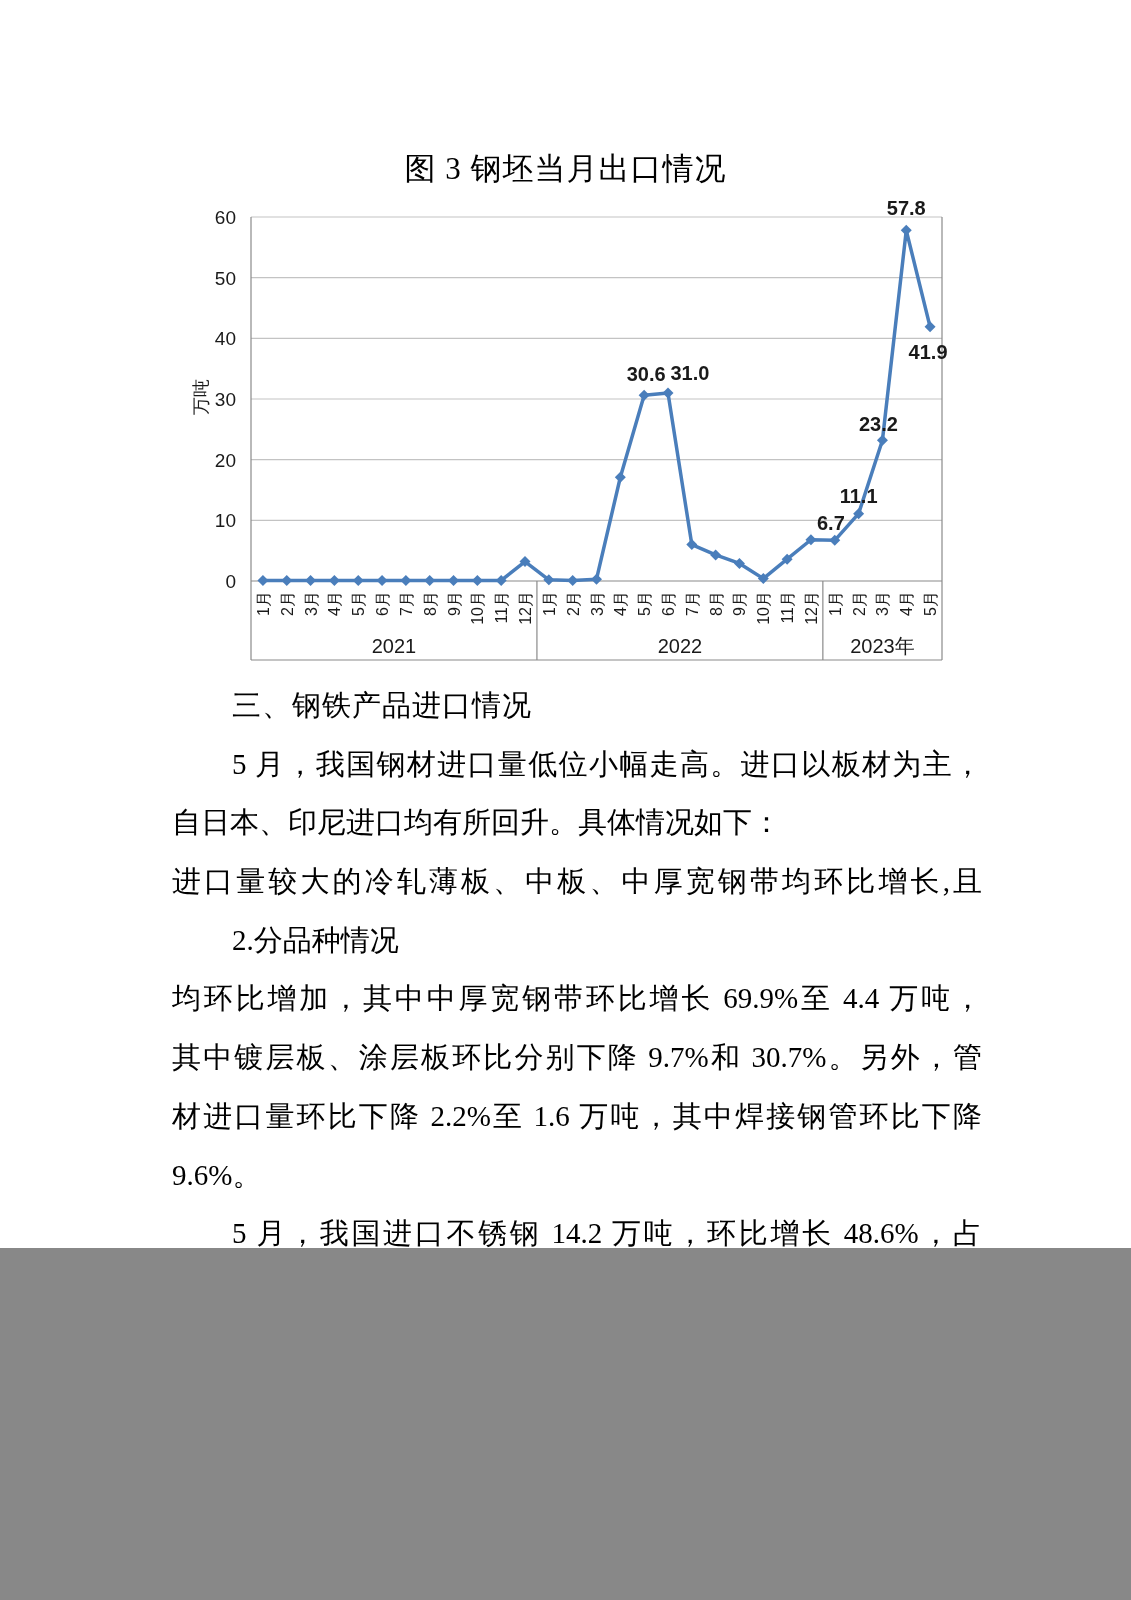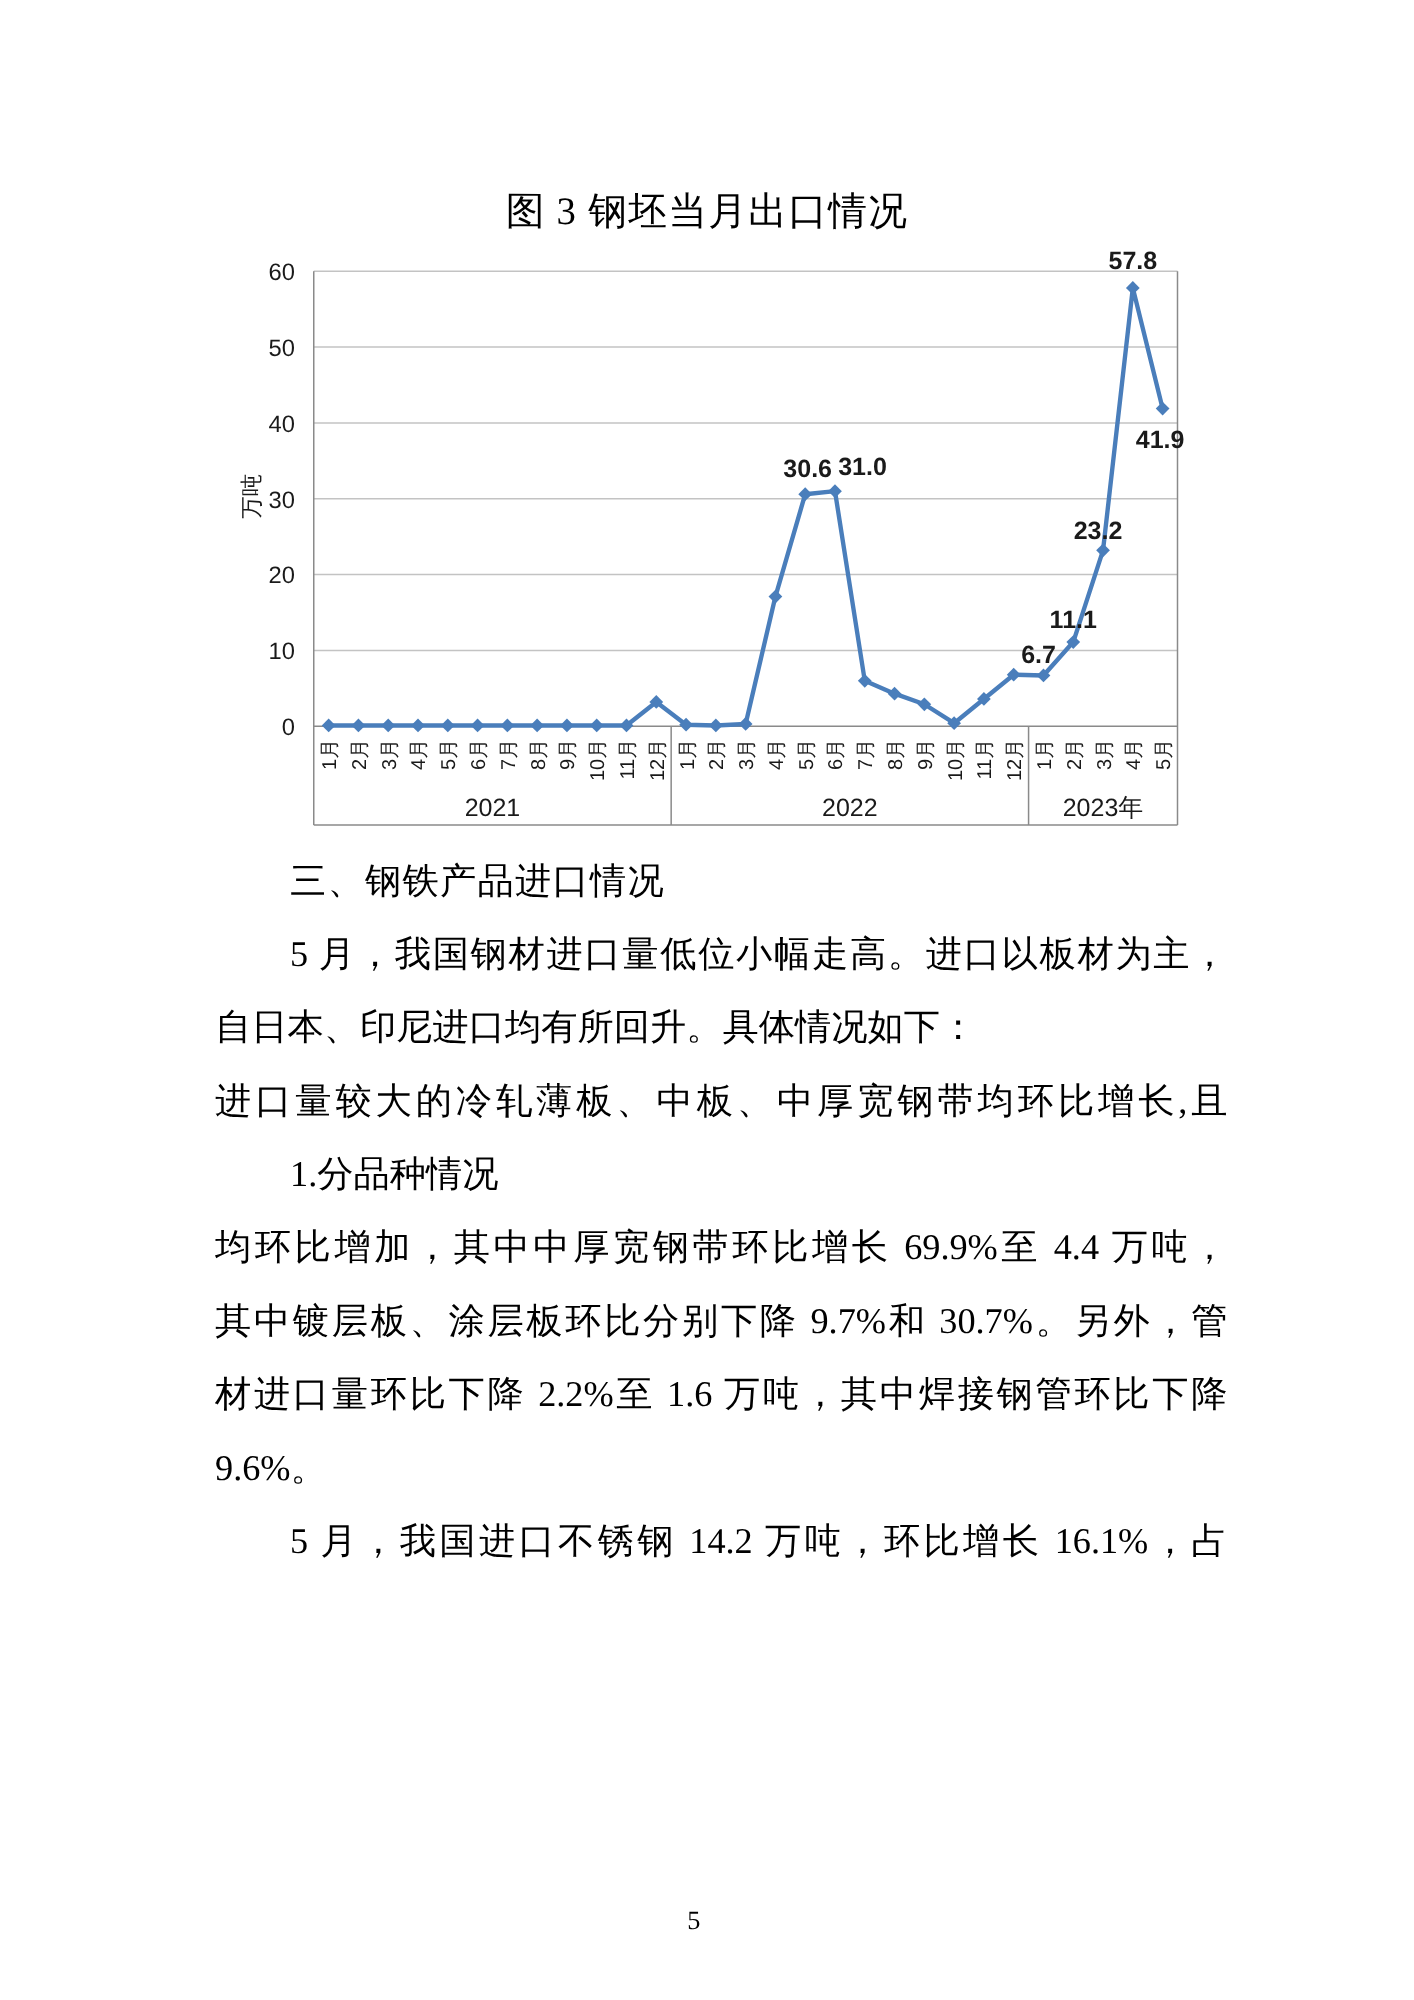--- a/index.html
+++ b/index.html
@@ -1,18 +1,18 @@
 <!DOCTYPE html>
 <html><head>
 <meta charset="utf-8">
 <style>
   html,body{margin:0;padding:0;background:#888;}
   .page{
     position:relative;
-    width:1131px;height:1600px;
+    width:1131px;height:1248px;
     background:#ffffff;
     margin:0 auto;
     font-family:"Liberation Serif","DejaVu Serif",serif;
     color:#000;
     overflow:hidden;
   }
   .chart-title{
     position:absolute;top:148px;left:0;width:1131px;
     text-align:center;
     font-size:31px;
@@ -146,22 +146,22 @@
         <text x="736.2586206896551" y="25.346666666666692" text-anchor="middle" font-size="20" font-weight="bold" fill="#1a1a1a" class="axis-txt">57.8</text>
         <text x="758.0862068965517" y="168.80666666666667" text-anchor="middle" font-size="20" font-weight="bold" fill="#1a1a1a" class="axis-txt">41.9</text>
       </svg>
   </div>
 
   <div class="doc-text" id="doc-text">
       <div class="doc-line indent bold sans">三、钢铁产品进口情况</div>
       <div class="doc-line indent fill">5 月，我国钢材进口量低位小幅走高。进口以板材为主，</div>
       <div class="doc-line">自日本、印尼进口均有所回升。具体情况如下：</div>
       <div class="doc-line fill">进口量较大的冷轧薄板、中板、中厚宽钢带均环比增长,且</div>
-      <div class="doc-line indent bold">1.分品种情况</div>
+      <div class="doc-line indent bold">2.分品种情况</div>
       <div class="doc-line fill">均环比增加，其中中厚宽钢带环比增长 69.9%至 4.4 万吨，</div>
       <div class="doc-line fill">其中镀层板、涂层板环比分别下降 9.7%和 30.7%。另外，管</div>
       <div class="doc-line fill">材进口量环比下降 2.2%至 1.6 万吨，其中焊接钢管环比下降</div>
       <div class="doc-line">9.6%。</div>
-      <div class="doc-line indent fill">5 月，我国进口不锈钢 14.2 万吨，环比增长 16.1%，占</div>
+      <div class="doc-line indent fill">5 月，我国进口不锈钢 14.2 万吨，环比增长 48.6%，占</div>
     </div>
 
   <div class="page-number">5</div>
 </div>
 
 </body></html>

